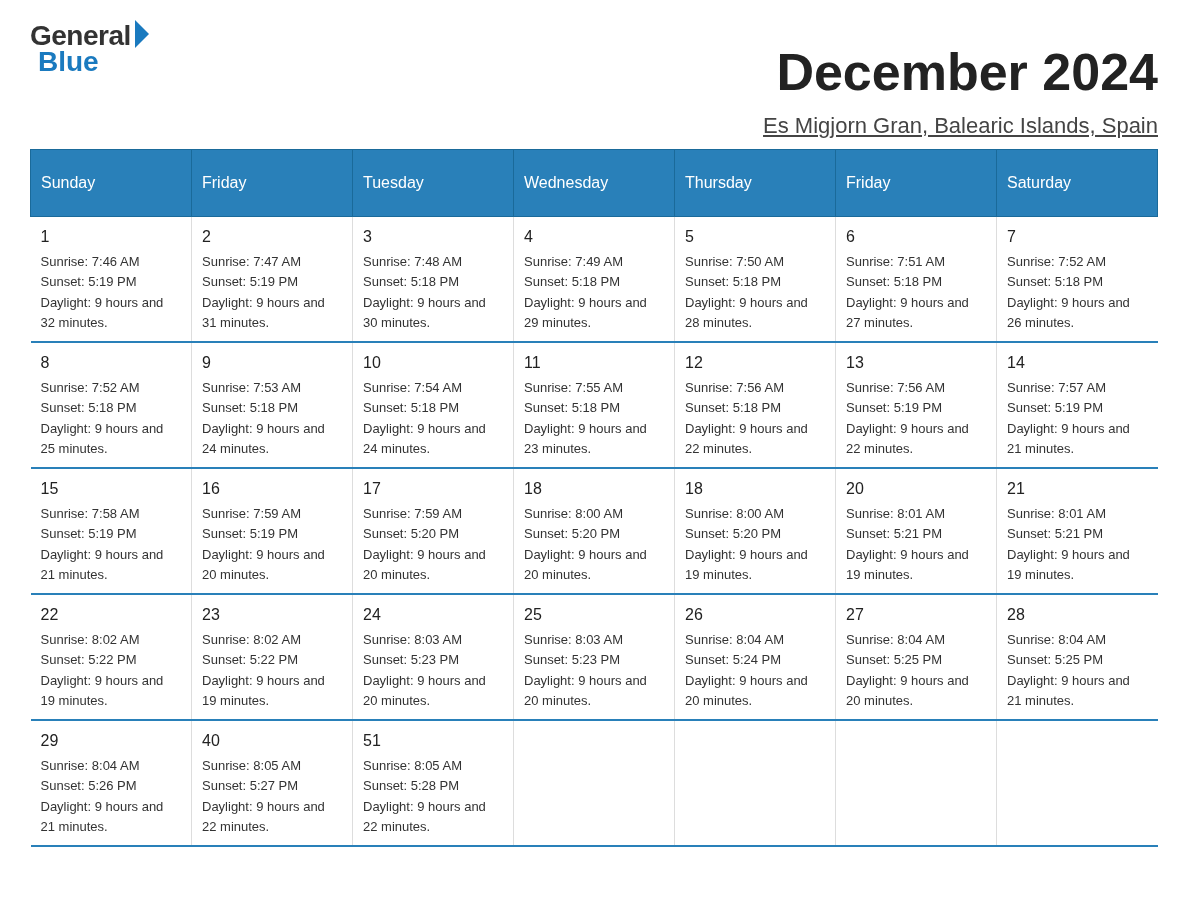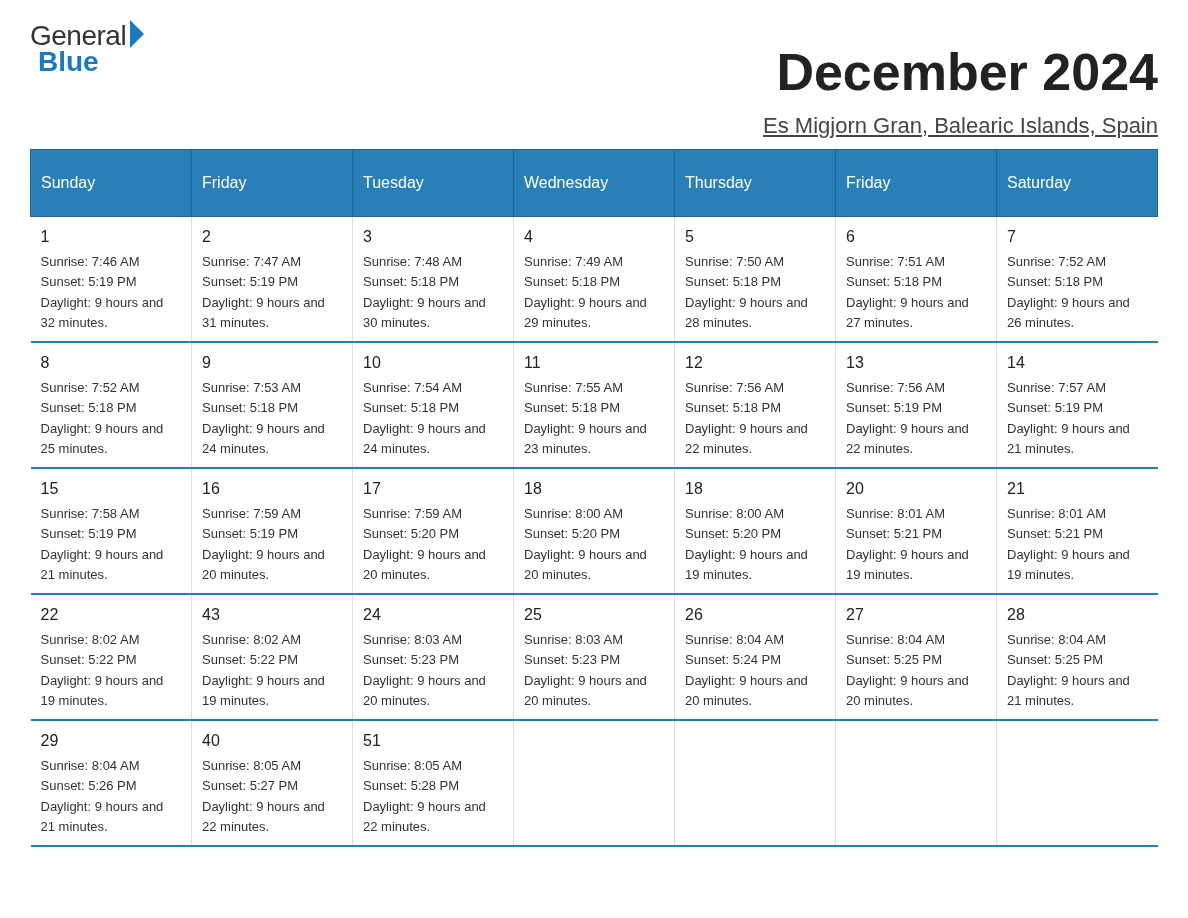--- a/index.html
+++ b/index.html
@@ -20,21 +20,21 @@
       display: flex;
       flex-direction: column;
       align-items: flex-start;
     }
     .logo-top {
       display: flex;
       align-items: center;
     }
     .logo-general {
       font-size: 28px;
-      font-weight: normal;
+      font-weight: bold;
       color: #333;
       letter-spacing: -0.5px;
     }
     .logo-triangle {
       width: 0;
       height: 0;
       border-left: 14px solid #1a7abf;
       border-top: 14px solid transparent;
       border-bottom: 14px solid transparent;
       margin-left: 4px;
@@ -231,21 +231,21 @@
         <span class="day-number">21</span>
         <span class="day-info">Sunrise: 8:01 AM<br>Sunset: 5:21 PM<br>Daylight: 9 hours and 19 minutes.</span>
       </td>
       </tr>
       <tr>
         <td>
         <span class="day-number">22</span>
         <span class="day-info">Sunrise: 8:02 AM<br>Sunset: 5:22 PM<br>Daylight: 9 hours and 19 minutes.</span>
       </td>
         <td>
-        <span class="day-number">43</span>
+        <span class="day-number">23</span>
         <span class="day-info">Sunrise: 8:02 AM<br>Sunset: 5:22 PM<br>Daylight: 9 hours and 19 minutes.</span>
       </td>
         <td>
         <span class="day-number">24</span>
         <span class="day-info">Sunrise: 8:03 AM<br>Sunset: 5:23 PM<br>Daylight: 9 hours and 20 minutes.</span>
       </td>
         <td>
         <span class="day-number">25</span>
         <span class="day-info">Sunrise: 8:03 AM<br>Sunset: 5:23 PM<br>Daylight: 9 hours and 20 minutes.</span>
       </td>

